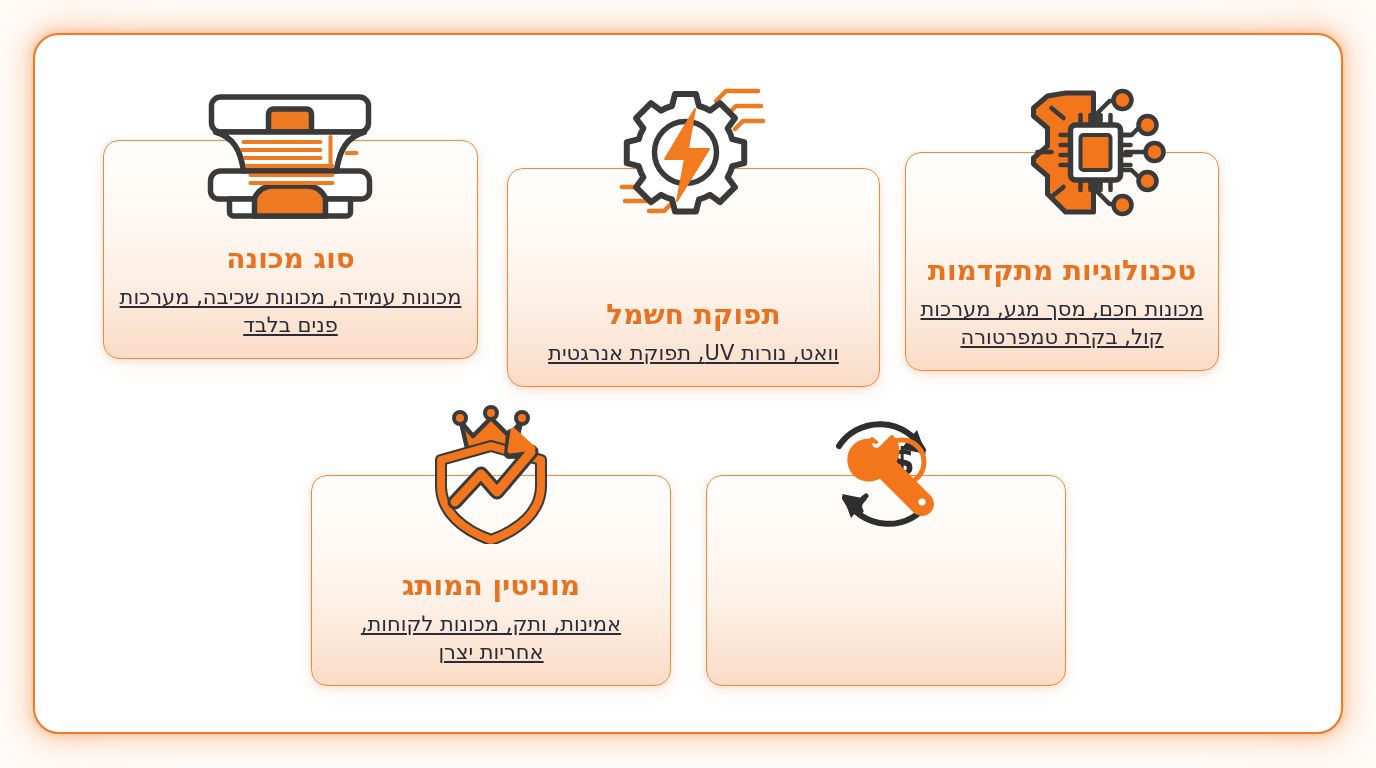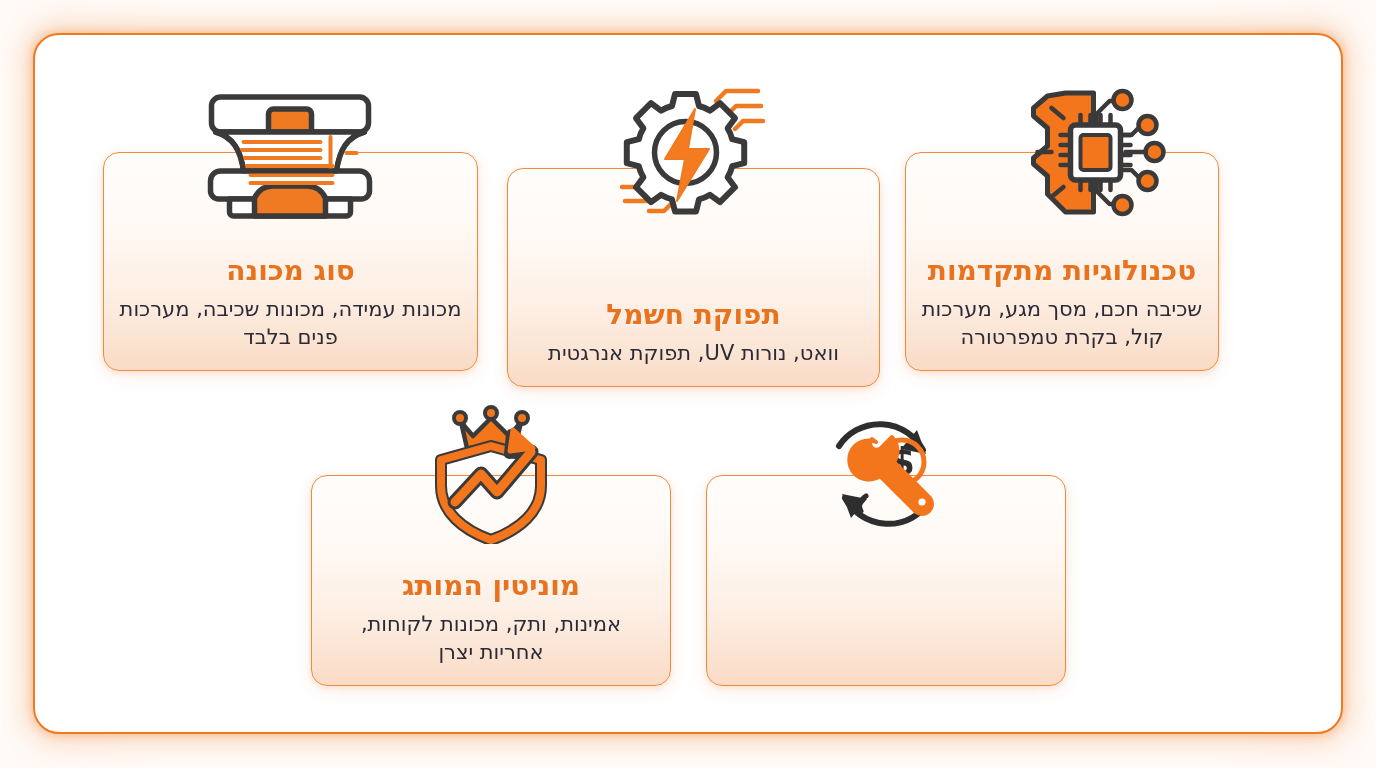--- a/index.html
+++ b/index.html
@@ -80,33 +80,34 @@
     text-shadow: 0 1px 0 rgba(255,255,255,0.55);
   }
 
   .card-desc {
     font-size: 21px;
     font-weight: normal;
     color: #2b2b38;
     line-height: 1.33;
     margin: 0;
     direction: rtl;
+    text-decoration: underline;
   }
 
   
   .icon-wrap {
     position: absolute;
     left: 50%;
     transform: translateX(-50%);
     display: block;
     line-height: 0;
   }
 
   
-  #card-1 { left: 103px; top: 152px; width: 375px; height: 219px; }
+  #card-1 { left: 103px; top: 140px; width: 375px; height: 219px; }
   #card-2 { left: 507px; top: 168px; width: 373px; height: 219px; }
   #card-3 { left: 905px; top: 152px; width: 314px; height: 219px; }
   #card-4 { left: 311px; top: 475px; width: 360px; height: 211px; padding-left: 32px; }
   #card-5 { left: 706px; top: 475px; width: 360px; height: 211px; }
 
   #icon-1 { left: 290px; top: 85px; }
   #icon-2 { left: 693px; top: 85px; }
   #icon-3 { left: 1090px; top: 85px; }
   #icon-4 { left: 491px; top: 404px; }
   #icon-5 { left: 884px; top: 408px; }
@@ -191,21 +192,21 @@
 
         <circle cx="72.5" cy="67.5" r="31" fill="#ffffff" stroke="#3a3a3a" stroke-width="5.5"></circle>
 
         <path d="M82 24 L52 74 h20 l-8 42 l32 -52 h-21 z" fill="#f47b20" stroke="#ef7a22" stroke-width="2" stroke-linejoin="round"></path>
       </svg>
     </span>
 
     <div class="card" id="card-3">
       <div class="card-body">
         <div class="card-title">טכנולוגיות מתקדמות</div>
-        <div class="card-desc">שכיבה חכם, מסך מגע, מערכות קול, בקרת טמפרטורה</div>
+        <div class="card-desc">מכונות חכם, מסך מגע, מערכות קול, בקרת טמפרטורה</div>
       </div>
     </div>
     <span class="icon-wrap" id="icon-3">
       <svg width="165" height="135" viewBox="0 0 165 135" xmlns="http://www.w3.org/2000/svg">
 
         <g fill="#f4761c" stroke="#3a3a3a" stroke-width="5" stroke-linejoin="round" stroke-linecap="round">
           <path d="M58 8 h28 v119 h-28 l-18 -18 v-18 l-14 -12 v-6 l14 -12 v-18 l-14 -12 v-8 l14 -12 z"></path>
         </g>
         <g fill="none" stroke="#3a3a3a" stroke-width="4.5" stroke-linecap="round">
           <path d="M44 23 l12 10"></path>

